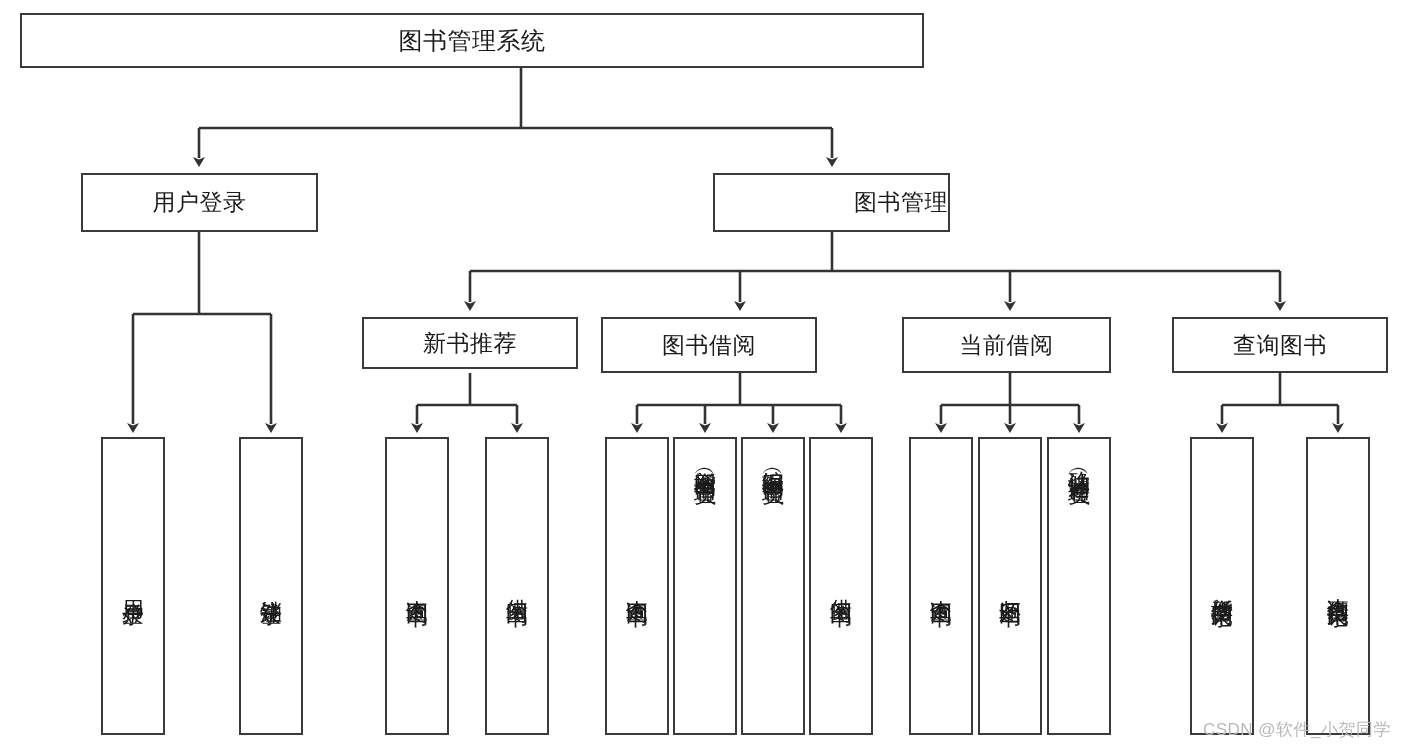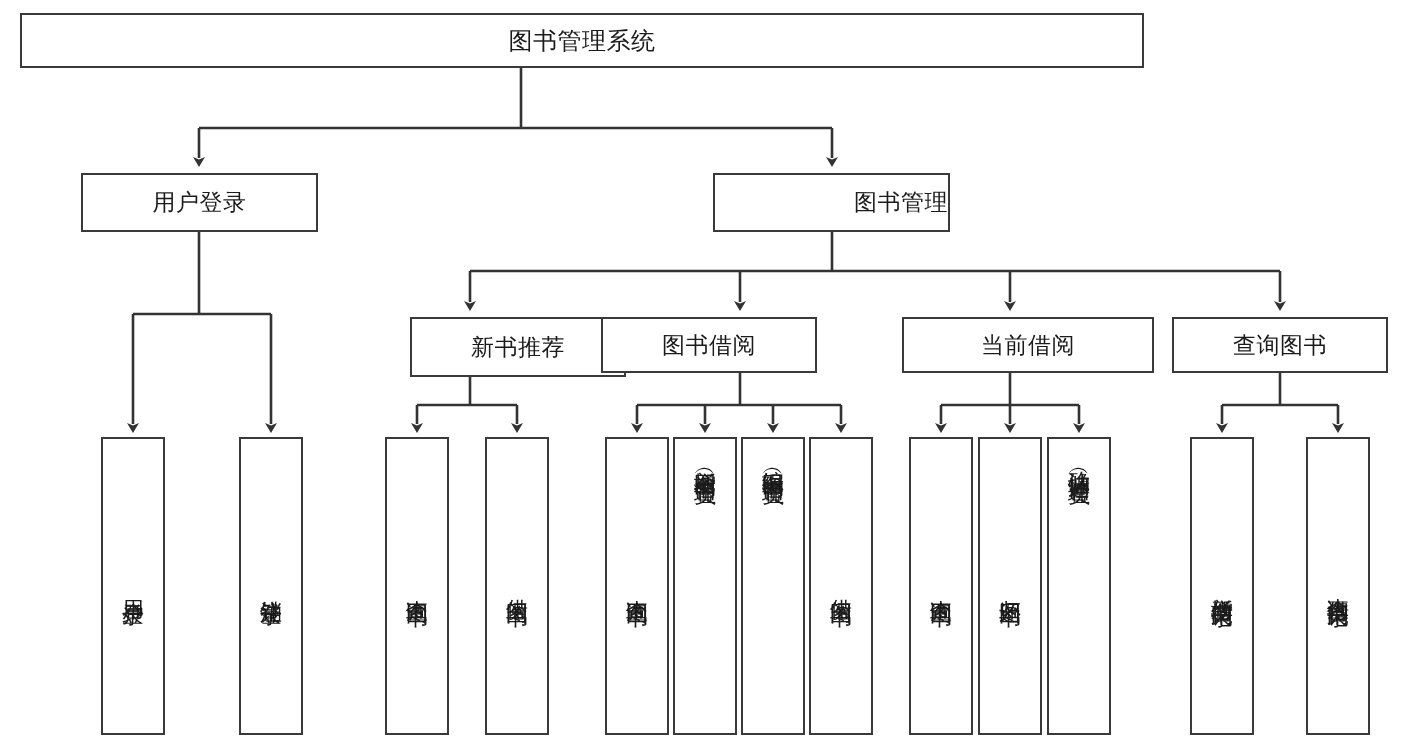--- a/index.html
+++ b/index.html
@@ -117,38 +117,38 @@
       <path d="M1010,405 L1010,424" marker-end="url(#arrow)"></path>
       <path d="M1079,405 L1079,424" marker-end="url(#arrow)"></path>
 
       <path d="M1280,373 L1280,405"></path>
       <path d="M1222,405 L1338,405"></path>
       <path d="M1222,405 L1222,424" marker-end="url(#arrow)"></path>
       <path d="M1338,405 L1338,424" marker-end="url(#arrow)"></path>
     </g>
   </svg>
 
-  <div class="node root" style="left:20px; top:13px; width:1124px; height:55px;">
+  <div class="node root" style="left:20px; top:13px; width:904px; height:55px;">
     <span>图书管理系统</span>
   </div>
 
   <div class="node horiz" style="left:81px; top:173px; width:237px; height:59px;">
     <span>用户登录</span>
   </div>
   <div class="node horiz" style="left:713px; top:173px; width:237px; height:59px;justify-content:flex-end;">
     <span>图书管理</span>
   </div>
 
-  <div class="node horiz" style="left:362px; top:317px; width:216px; height:60px;margin-left:48px;">
+  <div class="node horiz" style="left:362px; top:317px; width:216px; height:52px;">
     <span>新书推荐</span>
   </div>
   <div class="node horiz" style="left:601px; top:317px; width:216px; height:56px;">
     <span>图书借阅</span>
   </div>
-  <div class="node horiz" style="left:902px; top:317px; width:252px; height:56px;">
+  <div class="node horiz" style="left:902px; top:317px; width:209px; height:56px;">
     <span>当前借阅</span>
   </div>
   <div class="node horiz" style="left:1172px; top:317px; width:216px; height:56px;">
     <span>查询图书</span>
   </div>
 
   <div class="node leaf mid" style="left:101px; top:437px; width:64px; height:298px;">
     <span class="vtext">用户登录</span>
   </div>
   <div class="node leaf mid" style="left:239px; top:437px; width:64px; height:298px;">
@@ -185,14 +185,15 @@
     <span class="vtext">确认归还（管理员）</span>
   </div>
 
   <div class="node leaf mid" style="left:1190px; top:437px; width:64px; height:298px;">
     <span class="vtext">新增借阅记录</span>
   </div>
   <div class="node leaf mid" style="left:1306px; top:437px; width:64px; height:298px;">
     <span class="vtext">查询借阅记录</span>
   </div>
 
+  <div class="watermark">CSDN @软件_小贺同学</div>
 
 </div>
 
 </body></html>

